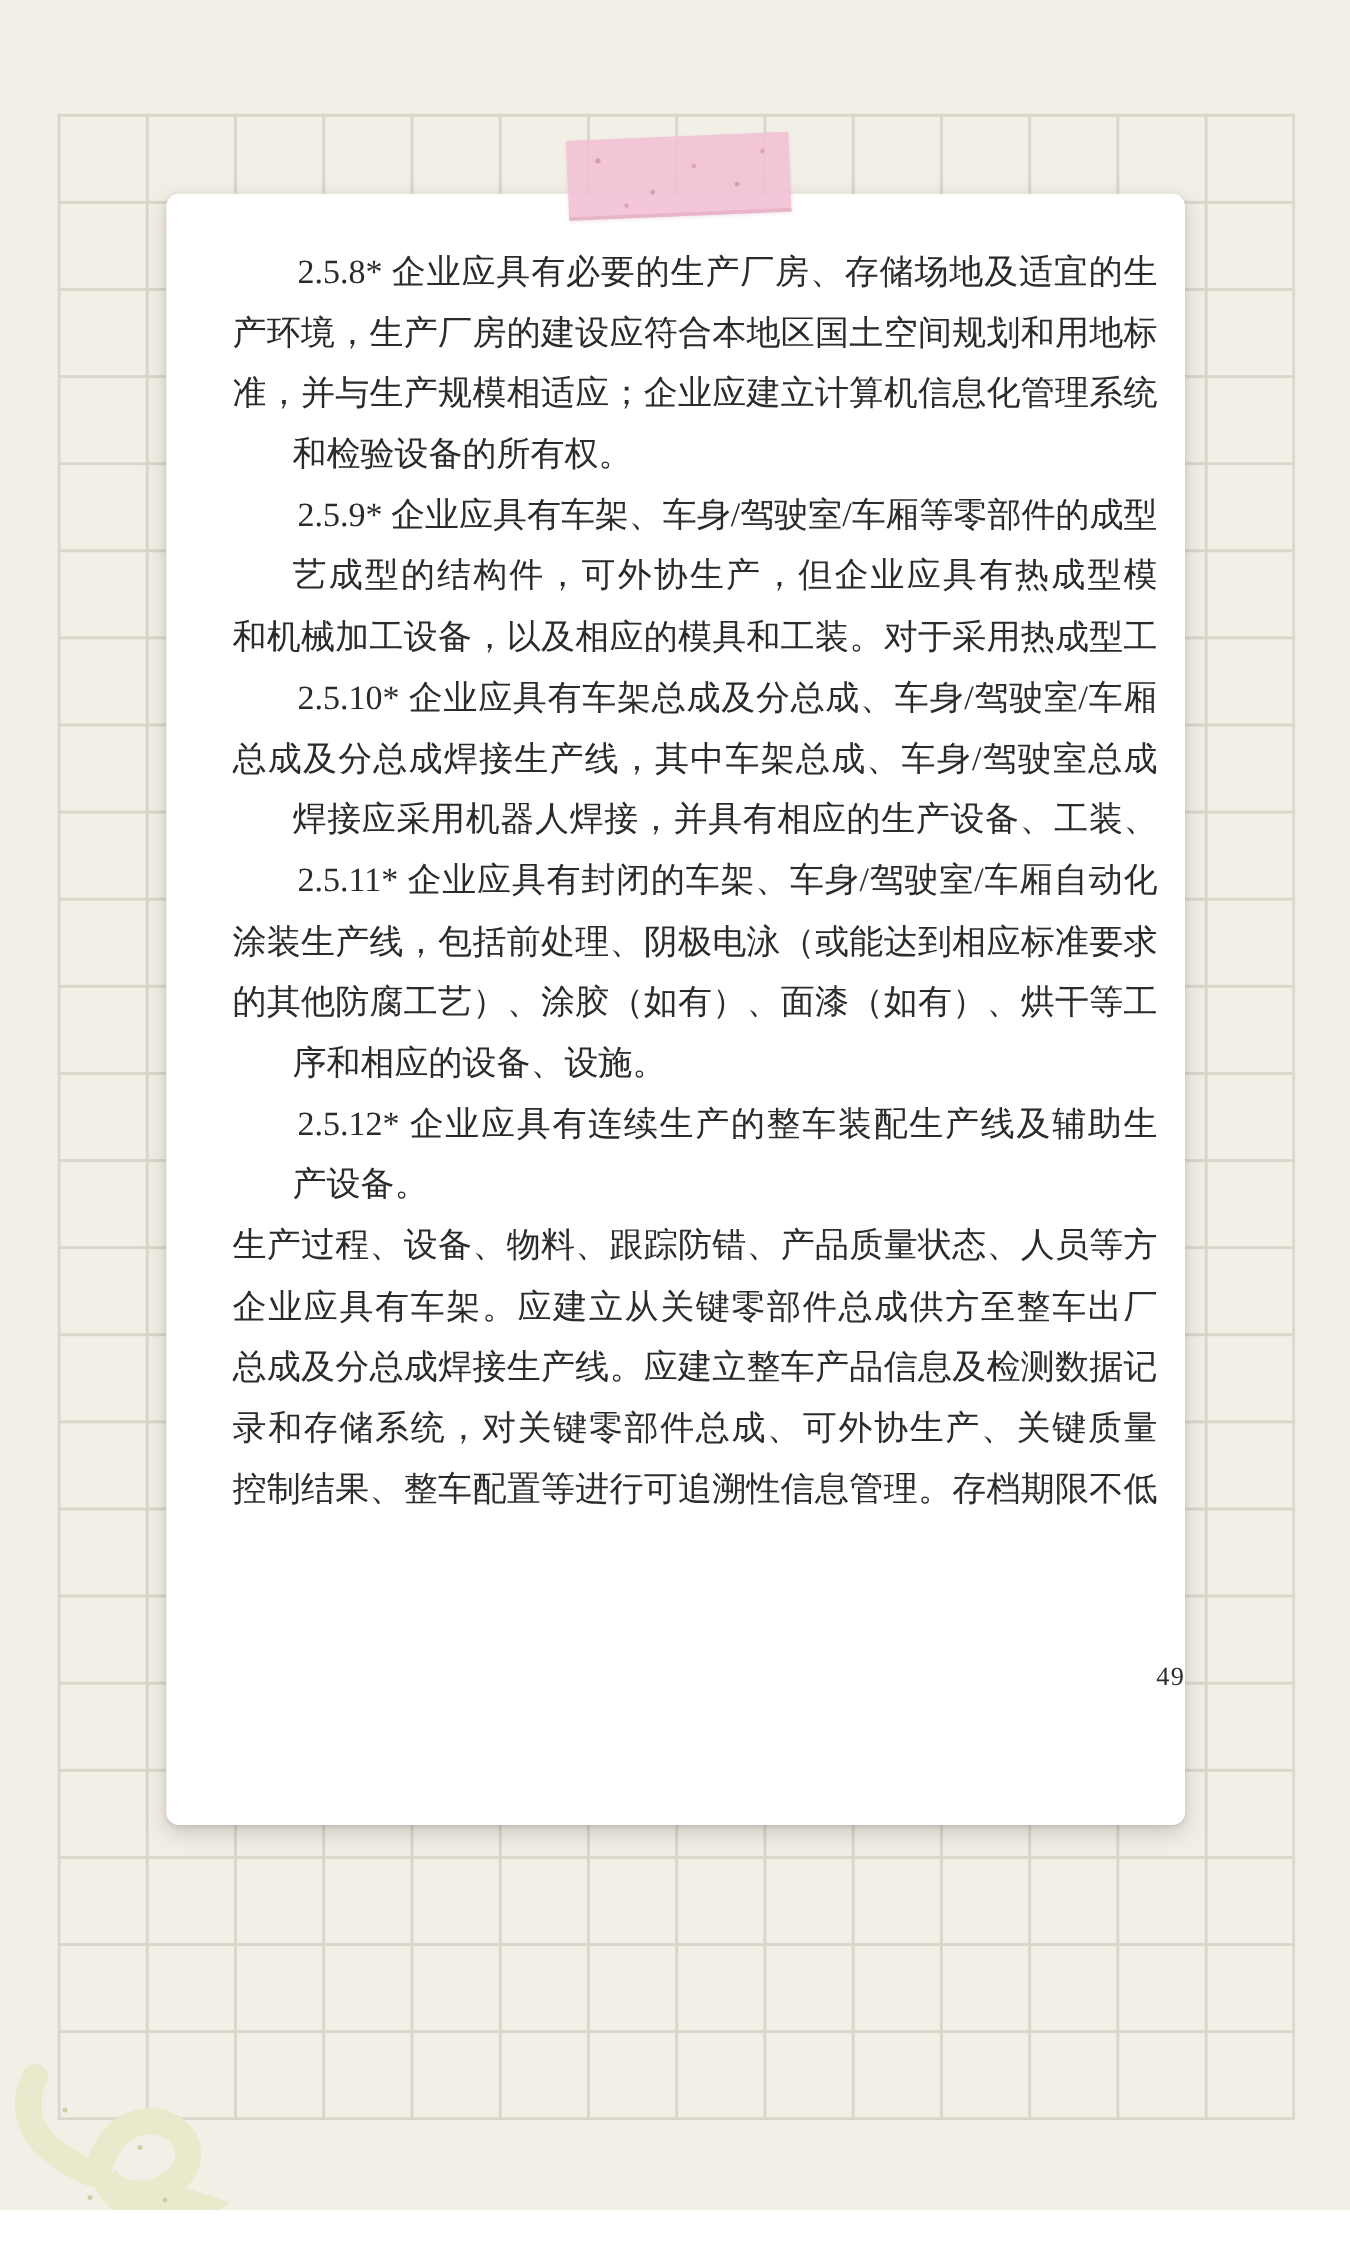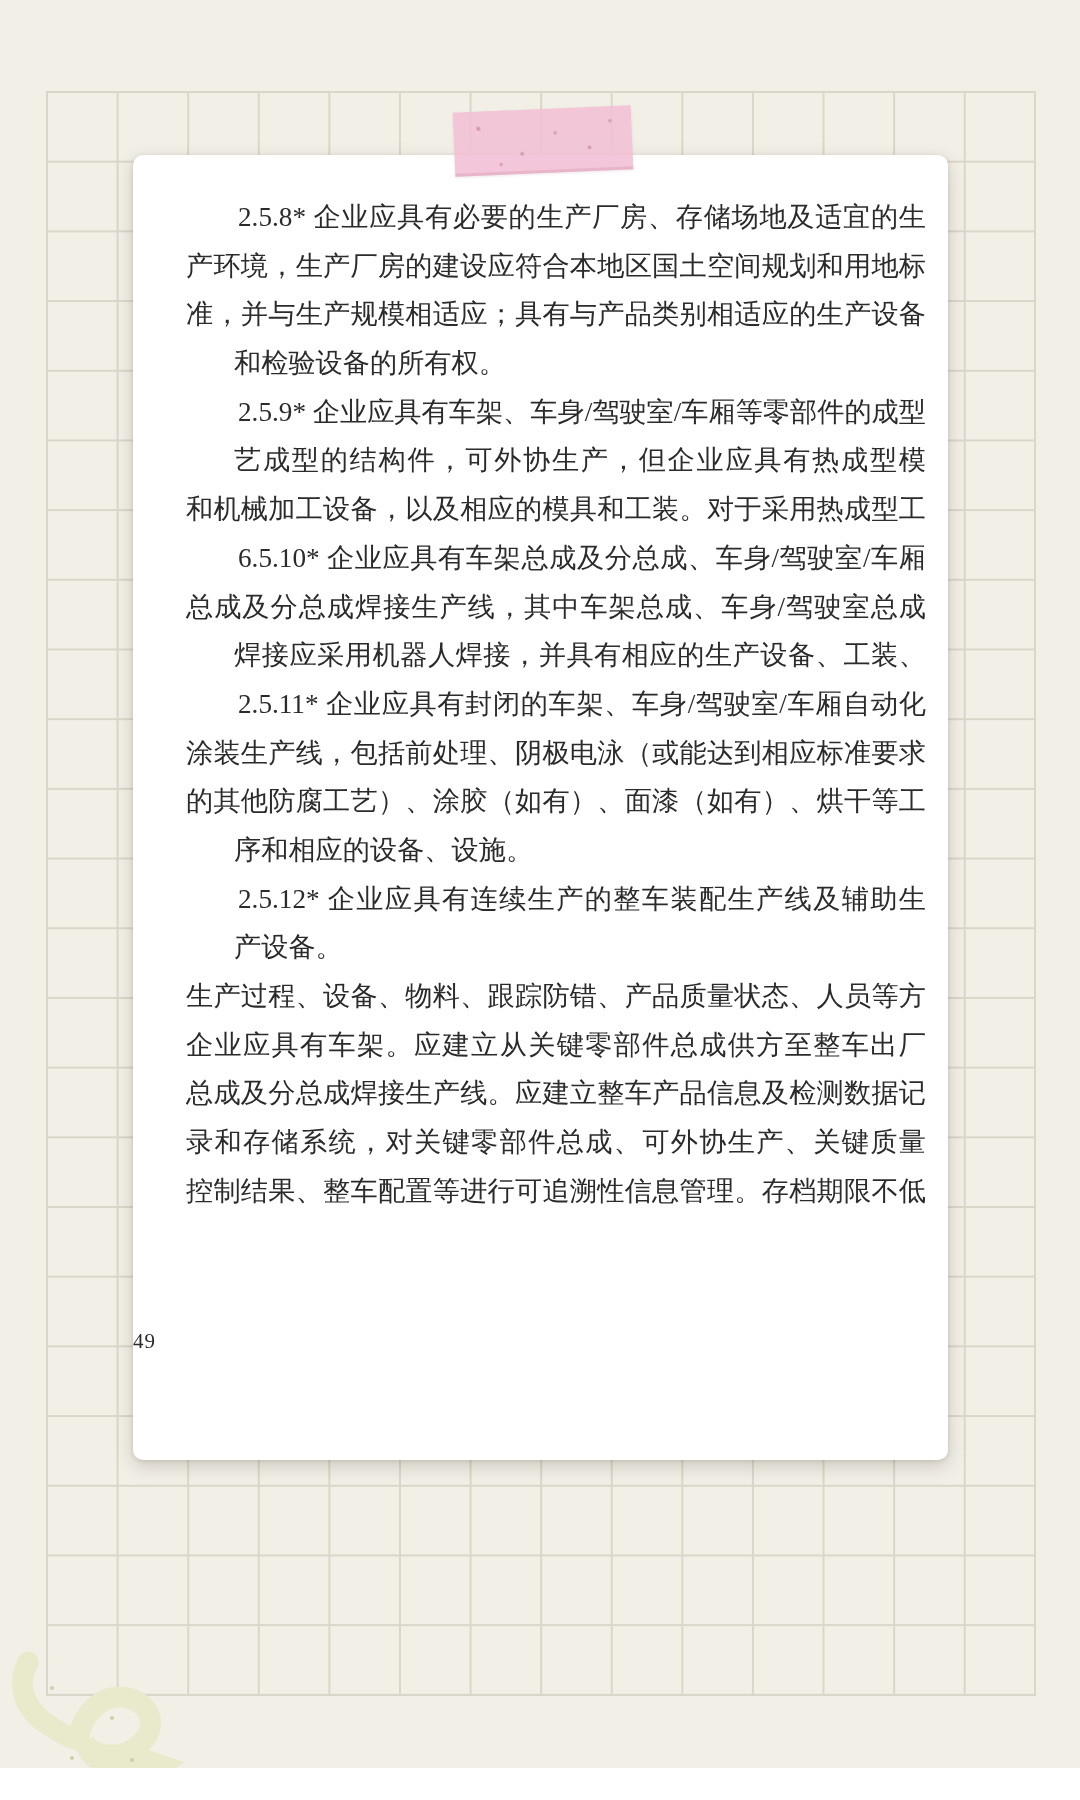--- a/index.html
+++ b/index.html
@@ -60,21 +60,21 @@
     overflow: hidden;
     white-space: normal;
   }
   .line.first { text-indent: 52px; }
   .line.end { text-align-last: left; margin-left: 48px; }
   .page-num {
     position: absolute;
     left: 0;
     width: 100%;
     top: 1174px;
-    text-align: left;
+    text-align: right;
     font-size: 21px;
     color: var(--text, #2b2b2b);
     letter-spacing: 1px;
   }
   .washi-tape {
     position: absolute;
     left: 454px;
     top: 109px;
     width: 178px;
     height: 61px;
@@ -109,30 +109,30 @@
     <circle cx="100" cy="70" r="2" fill="#cfcfa8"></circle>
     <circle cx="120" cy="112" r="2" fill="#cfcfa8"></circle>
     <circle cx="60" cy="110" r="2" fill="#cfcfa8"></circle>
   </svg>
 
   <div class="document-page">
     <div class="text-block">
         <div>
           <div class="line first">2.5.8* 企业应具有必要的生产厂房、存储场地及适宜的生</div>
           <div class="line">产环境，生产厂房的建设应符合本地区国土空间规划和用地标</div>
-          <div class="line">准，并与生产规模相适应；具有与产品类别相适应的生产设备</div>
+          <div class="line">准，并与生产规模相适应；企业应建立计算机信息化管理系统</div>
           <div class="line end">和检验设备的所有权。</div>
         </div>
         <div>
           <div class="line first">2.5.9* 企业应具有车架、车身/驾驶室/车厢等零部件的成型</div>
           <div class="line end">艺成型的结构件，可外协生产，但企业应具有热成型模具。</div>
           <div class="line">和机械加工设备，以及相应的模具和工装。对于采用热成型工</div>
         </div>
         <div>
-          <div class="line first">6.5.10* 企业应具有车架总成及分总成、车身/驾驶室/车厢</div>
+          <div class="line first">2.5.10* 企业应具有车架总成及分总成、车身/驾驶室/车厢</div>
           <div class="line">总成及分总成焊接生产线，其中车架总成、车身/驾驶室总成的</div>
           <div class="line end">焊接应采用机器人焊接，并具有相应的生产设备、工装、夹具。</div>
         </div>
         <div>
           <div class="line first">2.5.11* 企业应具有封闭的车架、车身/驾驶室/车厢自动化</div>
           <div class="line">涂装生产线，包括前处理、阴极电泳（或能达到相应标准要求</div>
           <div class="line">的其他防腐工艺）、涂胶（如有）、面漆（如有）、烘干等工</div>
           <div class="line end">序和相应的设备、设施。</div>
         </div>
         <div>

